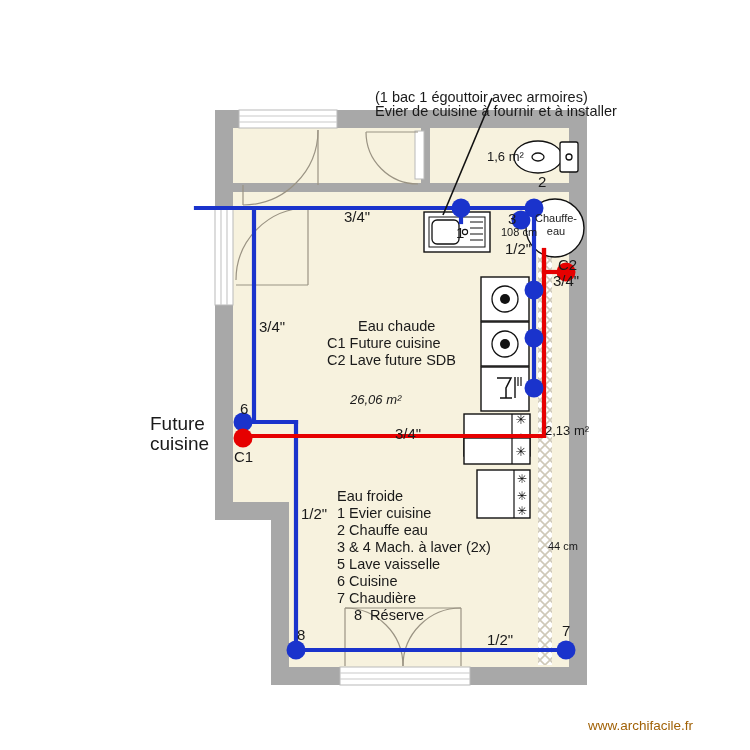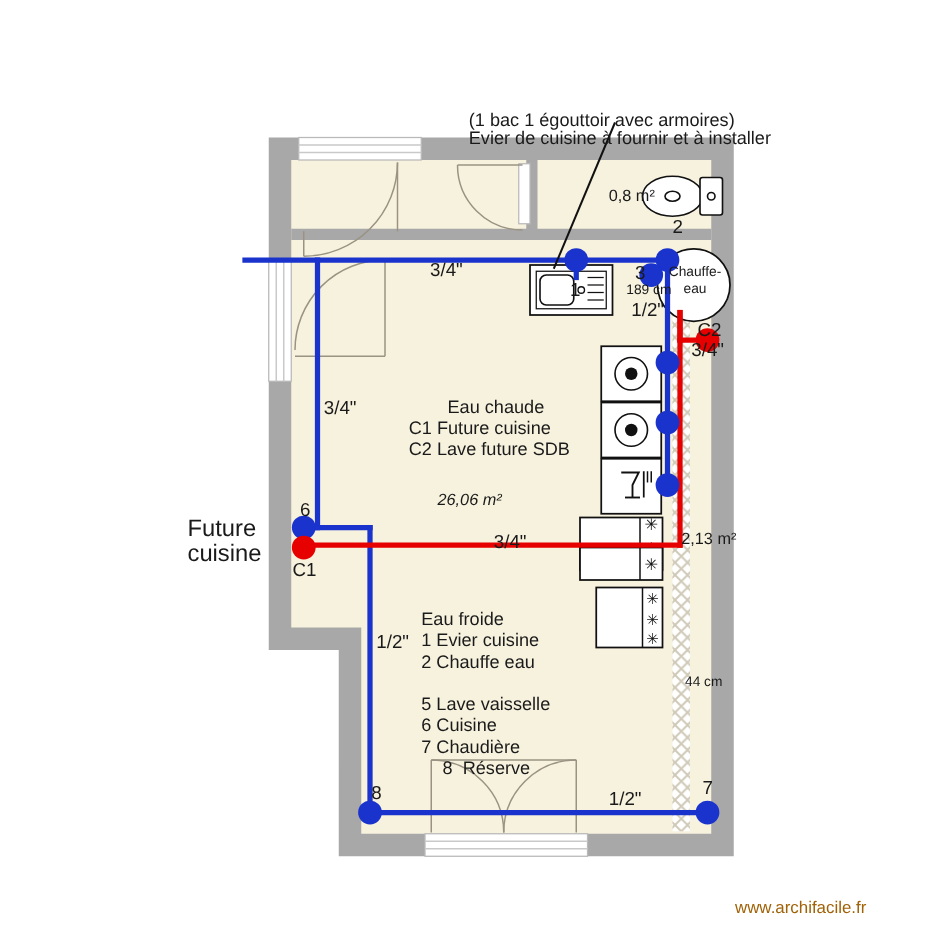--- a/index.html
+++ b/index.html
@@ -211,40 +211,41 @@
       <circle cx="243" cy="438" r="9.5" fill="#e60000"></circle>
       <circle cx="566" cy="272" r="9.5" fill="#e60000"></circle>
     </g>
 
     <line x1="492" y1="98" x2="443" y2="215" stroke="#111111" stroke-width="1.6"></line>
   </svg>
 
   <div class="txt t-annot" style="left:375px; top:72px;margin-top:31px;">Evier de cuisine à fournir et à installer</div>
   <div class="txt t-annot" style="left:375px; top:89px;">(1 bac 1 égouttoir avec armoires)</div>
 
-  <div class="txt t-area" style="left:487px; top:149px;">0,8 m²</div>
+  <div class="txt t-area" style="left:487px; top:149px;">1,6 m²</div>
   <div class="txt t-area" style="left:350px; top:392px;font-style:italic;">26,06 m²</div>
   <div class="txt t-area" style="left:545px; top:423px;">2,13 m²</div>
 
   <div class="txt t-big" style="left:150px; top:412px;">Future</div>
   <div class="txt t-big" style="left:150px; top:432px;">cuisine</div>
 
   <div class="txt t-ce" style="left:535px; top:212px; width:42px;">Chauffe-</div>
   <div class="txt t-ce" style="left:535px; top:225px; width:42px;">eau</div>
 
-  <div class="txt t-small" style="left:501px; top:226px;">189 cm</div>
+  <div class="txt t-small" style="left:501px; top:226px;">108 cm</div>
   <div class="txt t-small" style="left:548px; top:540px;">44 cm</div>
 
   <div class="txt t-legend" style="left:327px; top:318px;margin-left:31px;">Eau chaude</div>
   <div class="txt t-legend" style="left:327px; top:335px;">C1 Future cuisine</div>
   <div class="txt t-legend" style="left:327px; top:352px;">C2 Lave future SDB</div>
 
   <div class="txt t-legend" style="left:337px; top:488px;">Eau froide</div>
   <div class="txt t-legend" style="left:337px; top:505px;">1 Evier cuisine</div>
   <div class="txt t-legend" style="left:337px; top:522px;">2 Chauffe eau</div>
+  <div class="txt t-legend" style="left:337px; top:539px;">3 &amp; 4 Mach. à laver (2x)</div>
   <div class="txt t-legend" style="left:337px; top:556px;">5 Lave vaisselle</div>
   <div class="txt t-legend" style="left:337px; top:573px;">6 Cuisine</div>
   <div class="txt t-legend" style="left:337px; top:590px;">7 Chaudière</div>
   <div class="txt t-legend" style="left:337px; top:607px;margin-left:17px;">8  Réserve</div>
 
   <div class="txt t-pipe" style="left:344px; top:208px;">3/4"</div>
   <div class="txt t-pipe" style="left:259px; top:318px;">3/4"</div>
   <div class="txt t-pipe" style="left:505px; top:240px;">1/2"</div>
   <div class="txt t-pipe" style="left:553px; top:272px;">3/4"</div>
   <div class="txt t-pipe" style="left:395px; top:425px;">3/4"</div>

